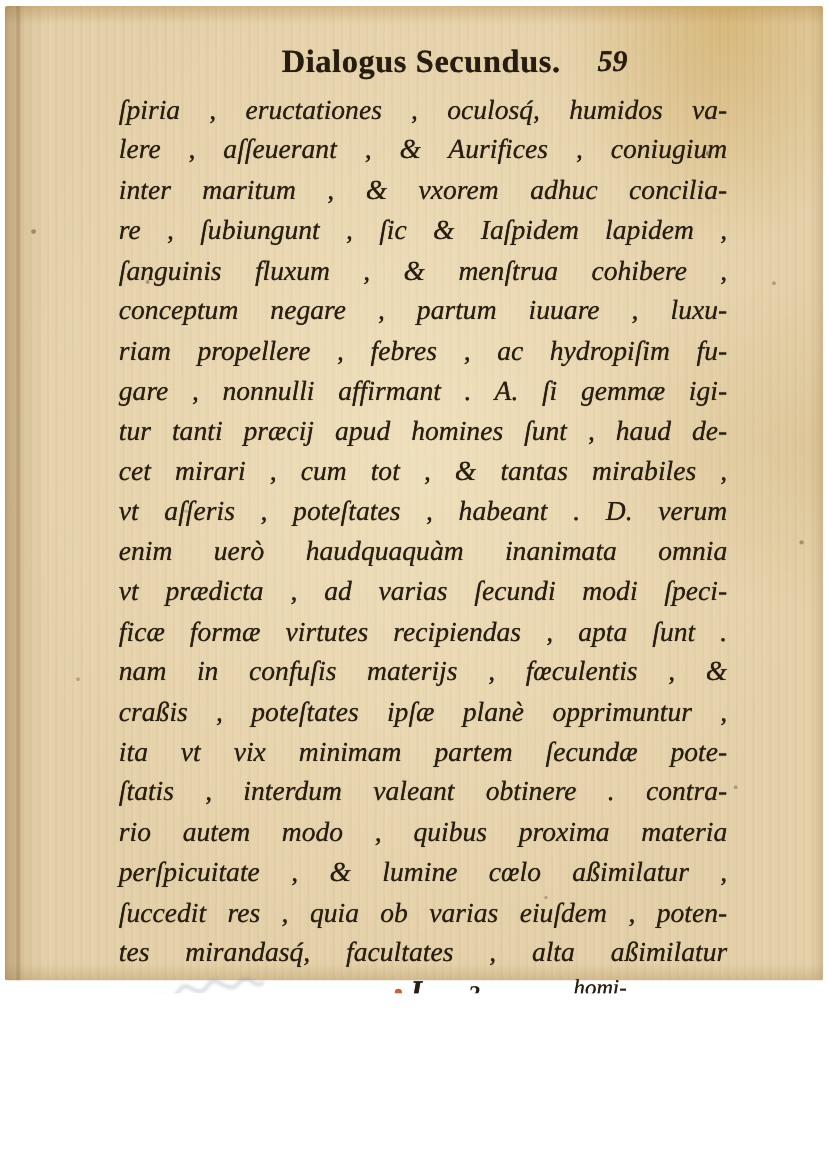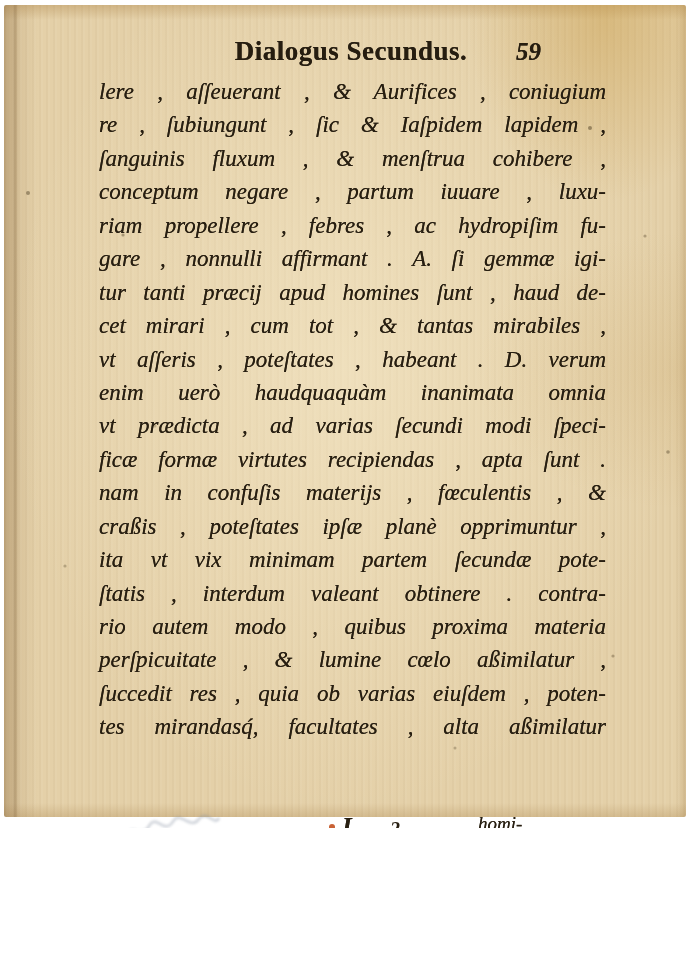--- a/index.html
+++ b/index.html
@@ -15,21 +15,21 @@
       linear-gradient(180deg, rgba(172,131,70,0.38) 0px, rgba(172,131,70,0.0) 15px),
       linear-gradient(0deg, rgba(168,132,78,0.30) 0px, rgba(168,132,78,0.0) 14px),
       linear-gradient(270deg, rgba(160,122,68,0.25) 0px, rgba(160,122,68,0.0) 10px),
       repeating-linear-gradient(90deg, rgba(128,98,58,0.045) 0 2px, rgba(255,250,235,0.05) 2px 4px, rgba(0,0,0,0) 4px 7px),
       #e4d0a8;
     border-radius:2px;}
   .header{position:absolute;left:0;top:31px;width:100%;height:36px;color:#261d10;}
   .header .title{position:absolute;left:347px;transform:translateX(-50%);
       font-size:27px;font-weight:600;letter-spacing:0.5px;white-space:nowrap;
       text-shadow:0 0 0.6px rgba(38,29,16,0.85);}
-  .header .pagenum{position:absolute;left:512px;top:2px;font-size:25px;font-style:italic;
+  .header .pagenum{position:absolute;left:494px;top:2px;font-size:25px;font-style:italic;
       font-weight:600;text-shadow:0 0 0.6px rgba(38,29,16,0.85);}
   .bodytext{position:absolute;left:95px;top:70px;width:507px;color:#271e11;}
   .line{font-style:italic;font-size:23px;line-height:33.45px;height:33.45px;
       text-align:justify;text-align-last:justify;white-space:normal;
       text-shadow:0 0 0.6px rgba(39,30,17,0.9);}
   .footer{position:absolute;left:0;top:808px;width:100%;height:40px;color:#271e11;}
   .footer .sig{position:absolute;left:338px;font-style:italic;font-size:25px;font-weight:600;
       text-shadow:0 0 0.6px rgba(39,30,17,0.9);}
   .footer .signum{position:absolute;left:386px;top:5px;font-style:italic;font-size:20px;font-weight:600;}
   .footer .catchword{position:absolute;left:474px;font-style:italic;font-size:19px;
@@ -67,21 +67,23 @@
 
 <div class="scan">
   <div class="paper">
 
     <div class="header">
       <span class="title">Dialogus Secundus.</span>
       <span class="pagenum">59</span>
     </div>
 
     <div class="bodytext">
+      <div class="line">ſpiria , eructationes , oculosq́, humidos va-</div>
       <div class="line">lere , aſſeuerant , &amp; Aurifices , coniugium</div>
+      <div class="line">inter maritum , &amp; vxorem adhuc concilia-</div>
       <div class="line">re , ſubiungunt , ſic &amp; Iaſpidem lapidem ,</div>
       <div class="line">ſanguinis fluxum , &amp; menſtrua cohibere ,</div>
       <div class="line">conceptum negare , partum iuuare , luxu-</div>
       <div class="line">riam propellere , febres , ac hydropiſim fu-</div>
       <div class="line">gare , nonnulli affirmant . A. ſi gemmæ igi-</div>
       <div class="line">tur tanti præcij apud homines ſunt , haud de-</div>
       <div class="line">cet mirari , cum tot , &amp; tantas mirabiles ,</div>
       <div class="line">vt aſſeris , poteſtates , habeant . D. verum</div>
       <div class="line">enim uerò haudquaquàm inanimata omnia</div>
       <div class="line">vt prædicta , ad varias ſecundi modi ſpeci-</div>

